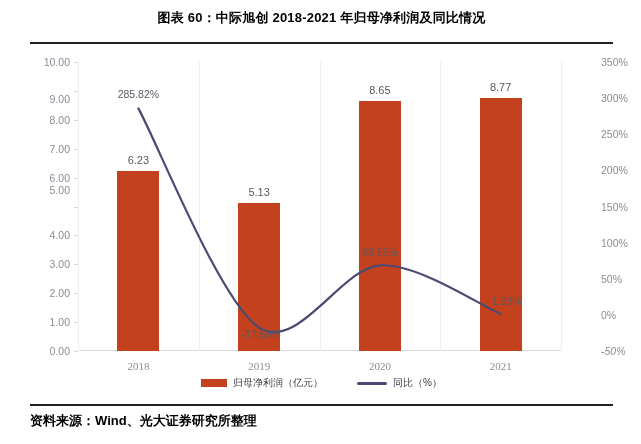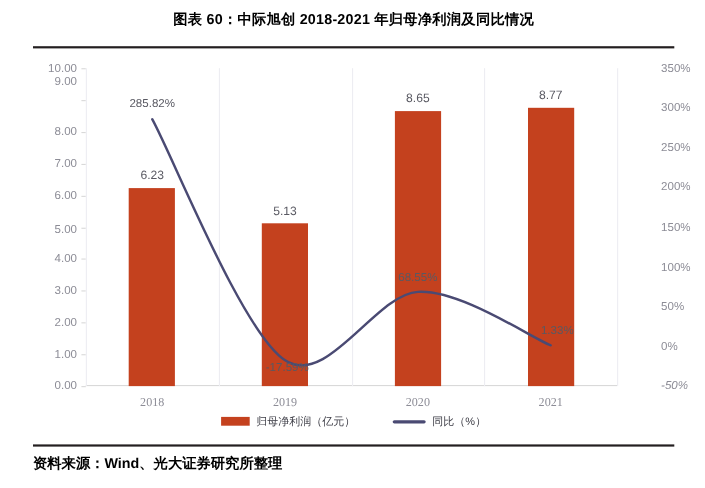--- a/index.html
+++ b/index.html
@@ -106,29 +106,29 @@
       <div class="ylabel left" style="top: 284px;">0.00</div>
           <div class="axis-tick-left" style="top: 289px;"></div>
           <div class="ylabel left" style="top: 255.1px;">1.00</div>
           <div class="axis-tick-left" style="top: 260.1px;"></div>
           <div class="ylabel left" style="top: 226.2px;">2.00</div>
           <div class="axis-tick-left" style="top: 231.2px;"></div>
           <div class="ylabel left" style="top: 197.3px;">3.00</div>
           <div class="axis-tick-left" style="top: 202.3px;"></div>
           <div class="ylabel left" style="top: 168.4px;">4.00</div>
           <div class="axis-tick-left" style="top: 173.4px;"></div>
-          <div class="ylabel left" style="top: 142px;">5.00</div>
+          <div class="ylabel left" style="top: 123px;">5.00</div>
           <div class="axis-tick-left" style="top: 144.5px;"></div>
           <div class="ylabel left" style="top: 110.6px;">6.00</div>
           <div class="axis-tick-left" style="top: 115.6px;"></div>
           <div class="ylabel left" style="top: 81.7px;">7.00</div>
           <div class="axis-tick-left" style="top: 86.7px;"></div>
           <div class="ylabel left" style="top: 52.8px;">8.00</div>
           <div class="axis-tick-left" style="top: 57.8px;"></div>
-          <div class="ylabel left" style="top: 7px;">9.00</div>
+          <div class="ylabel left" style="top: 32px;">9.00</div>
           <div class="axis-tick-left" style="top: 28.9px;"></div>
           <div class="ylabel left" style="top: -5px;">10.00</div>
           <div class="axis-tick-left" style="top: 0px;"></div>
           <div class="ylabel right" style="top: 284px; font-style: italic;">-50%</div>
           <div class="ylabel right" style="top: 247.875px;">0%</div>
           <div class="ylabel right" style="top: 211.75px;">50%</div>
           <div class="ylabel right" style="top: 175.625px;">100%</div>
           <div class="ylabel right" style="top: 139.5px;">150%</div>
           <div class="ylabel right" style="top: 103.375px;">200%</div>
           <div class="ylabel right" style="top: 67.25px;">250%</div>

